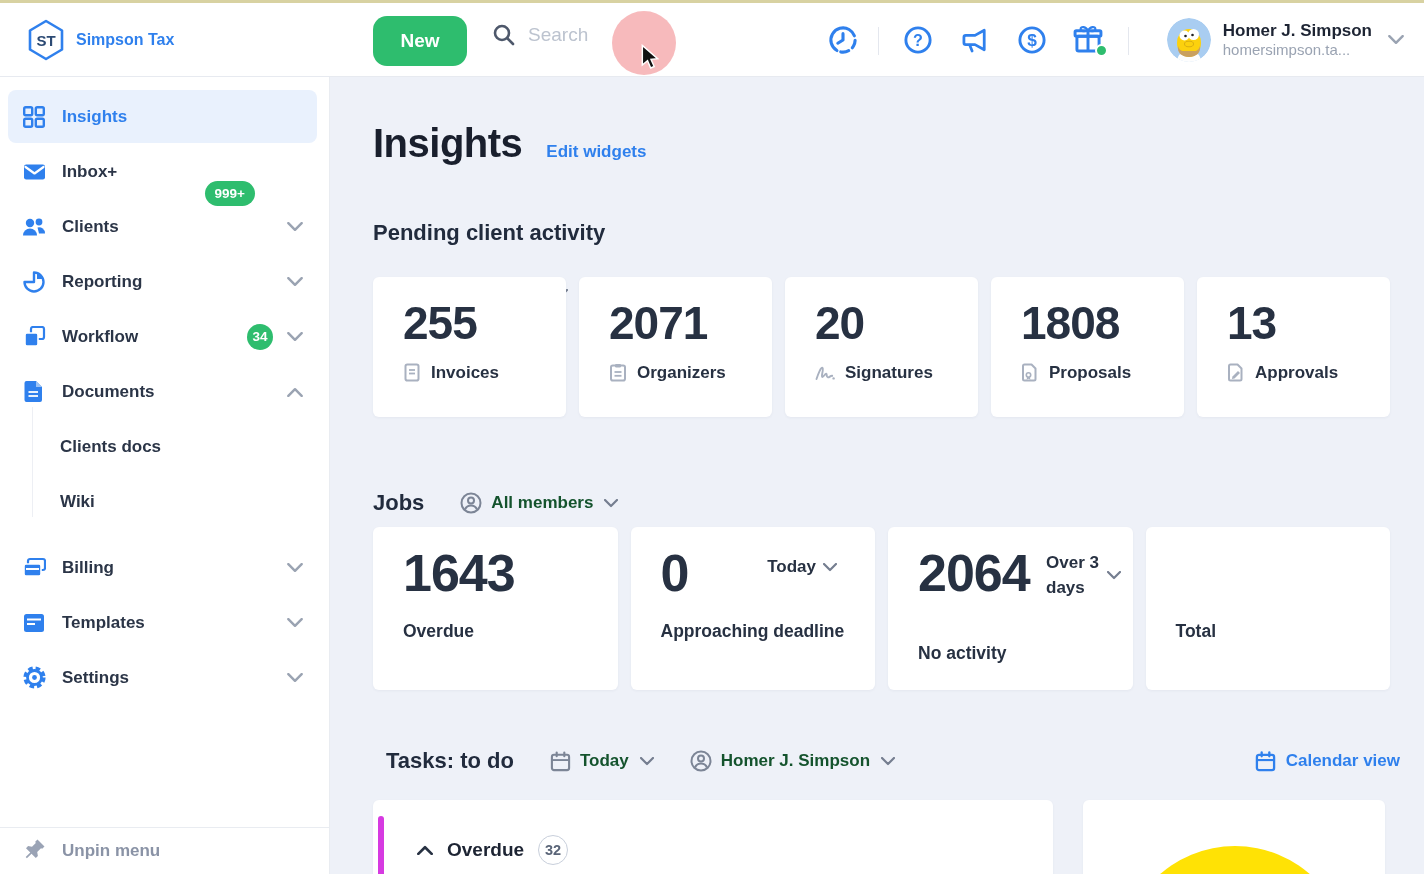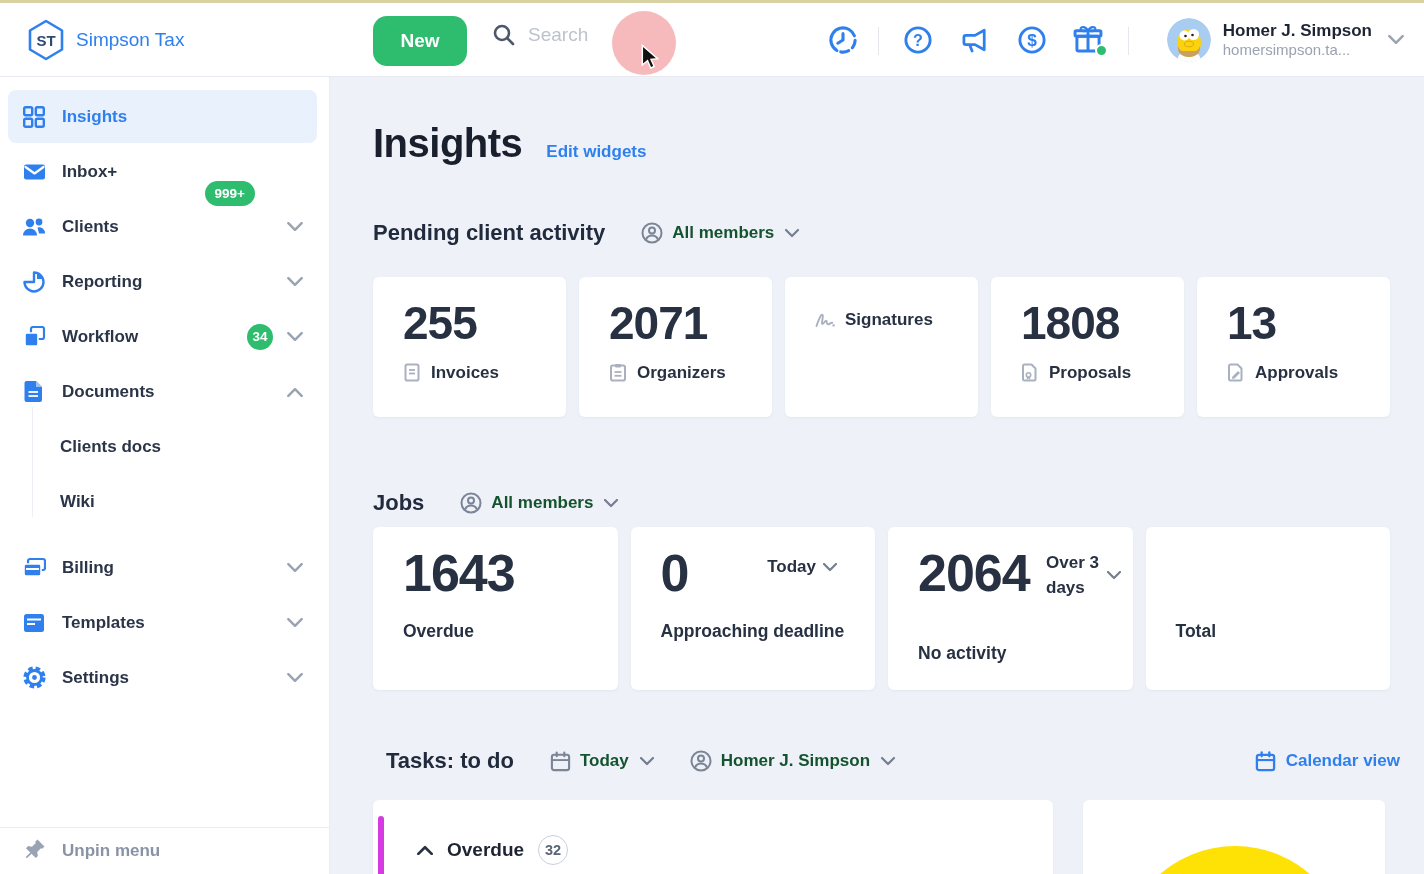--- a/index.html
+++ b/index.html
@@ -8,21 +8,21 @@
 
   
   .top-accent { position:absolute; top:0; left:0; width:100%; height:3px; background:#d8d2a2; z-index:60; }
 
   
   .topbar { position:absolute; top:3px; left:0; width:100%; height:74px; background:#fff;
             border-bottom:1px solid #e7eaf0; z-index:50; }
   .brand { position:absolute; left:28px; top:0; height:74px; display:flex; align-items:center; gap:12px; }
   .brand-hex { color:#2f80ed; }
   .brand-hex text { font-family:"Liberation Sans",sans-serif; font-weight:bold; font-size:15px; fill:#2c4a74; }
-  .brand-name { color:#2f80ed; font-size:19px; font-weight:400; }
+  .brand-name { color:#2f80ed; font-size:16px; font-weight:700; }
 
   .btn-new { position:absolute; left:373px; top:13px; width:94px; height:50px; background:#2ebd6e;
              border:none; border-radius:14px; color:#fff; font-size:19px; font-weight:700;
              font-family:"Liberation Sans",sans-serif; cursor:pointer; }
 
   .search-wrap { position:absolute; left:492px; top:20px; display:flex; align-items:center; gap:12px; }
   .search-wrap svg { color:#4e586b; }
   .search-input { border:none; outline:none; font-size:19px; color:#273142; width:150px;
                   font-family:"Liberation Sans",sans-serif; background:transparent; }
   .search-input::placeholder { color:#bcc3cf; }
@@ -382,21 +382,21 @@
   </div>
 </div>
 
 <div class="main">
 
   <div class="title-row">
     <span class="page-title">Insights</span>
     <a class="link-blue">Edit widgets</a>
   </div>
 
-  <div class="section-head" style="top:143px;">
+  <div class="section-head" style="top:143px;flex-direction:column;">
     <span class="section-title">Pending client activity</span>
     <span class="filter">
       <span class="ic">
         <svg width="22" height="22" viewBox="0 0 22 22">
           <circle cx="11" cy="11" r="9.5" fill="none" stroke="currentColor" stroke-width="2"></circle>
           <circle cx="11" cy="8.5" r="3" fill="none" stroke="currentColor" stroke-width="2"></circle>
           <path d="M5 17.5a6.5 6.5 0 0 1 12 0" fill="none" stroke="currentColor" stroke-width="2"></path>
         </svg>
       </span>
       <span class="ftext">All members</span>
@@ -432,20 +432,21 @@
             <rect x="6" y="1" width="6" height="3.4" rx="1.2" fill="currentColor"></rect>
             <line x1="5.5" y1="9" x2="12.5" y2="9" stroke="currentColor" stroke-width="1.8"></line>
             <line x1="5.5" y1="12.8" x2="12.5" y2="12.8" stroke="currentColor" stroke-width="1.8"></line>
           </svg>
         </span>
         <span class="stat-label">Organizers</span>
       </div>
     </div>
 
     <div class="card stat-card">
+      <div class="stat-value">20</div>
       <div class="stat-label-row">
         <span class="ic">
           <svg width="20" height="16" viewBox="0 0 20 16">
             <path d="M1.5 14C3.5 8 6 2 7.5 2.8s-1.6 8.6-.3 9.2 2.8-3.6 4-3.4-.2 3.6 1.6 3.8 2.4-1.8 4.4-1.6" fill="none" stroke="currentColor" stroke-width="1.9" stroke-linecap="round"></path>
             <circle cx="18.6" cy="13.4" r="1.2" fill="currentColor"></circle>
           </svg>
         </span>
         <span class="stat-label">Signatures</span>
       </div>
     </div>

